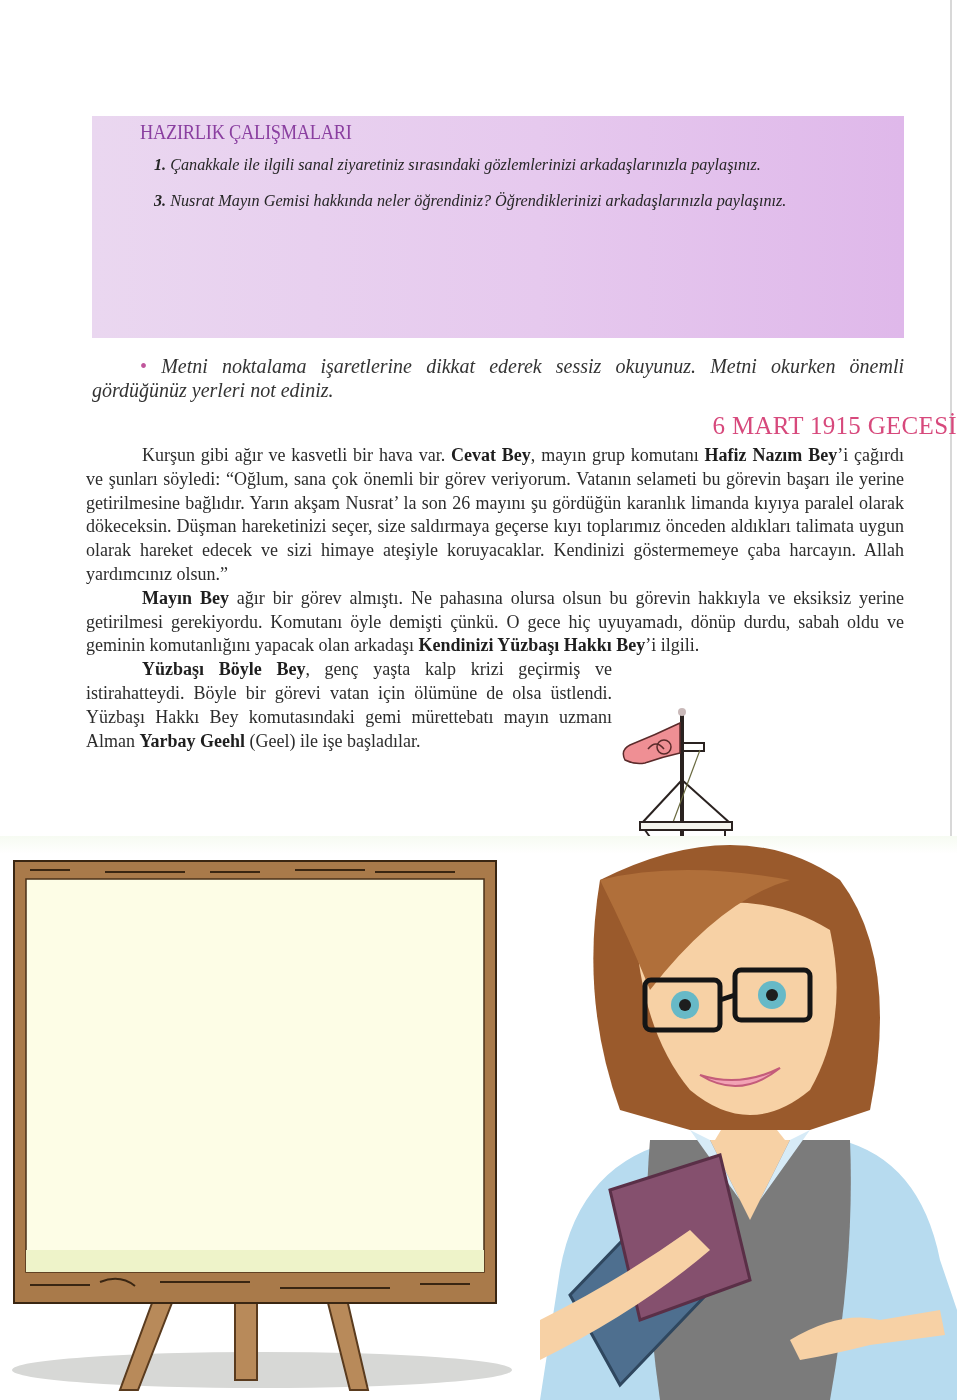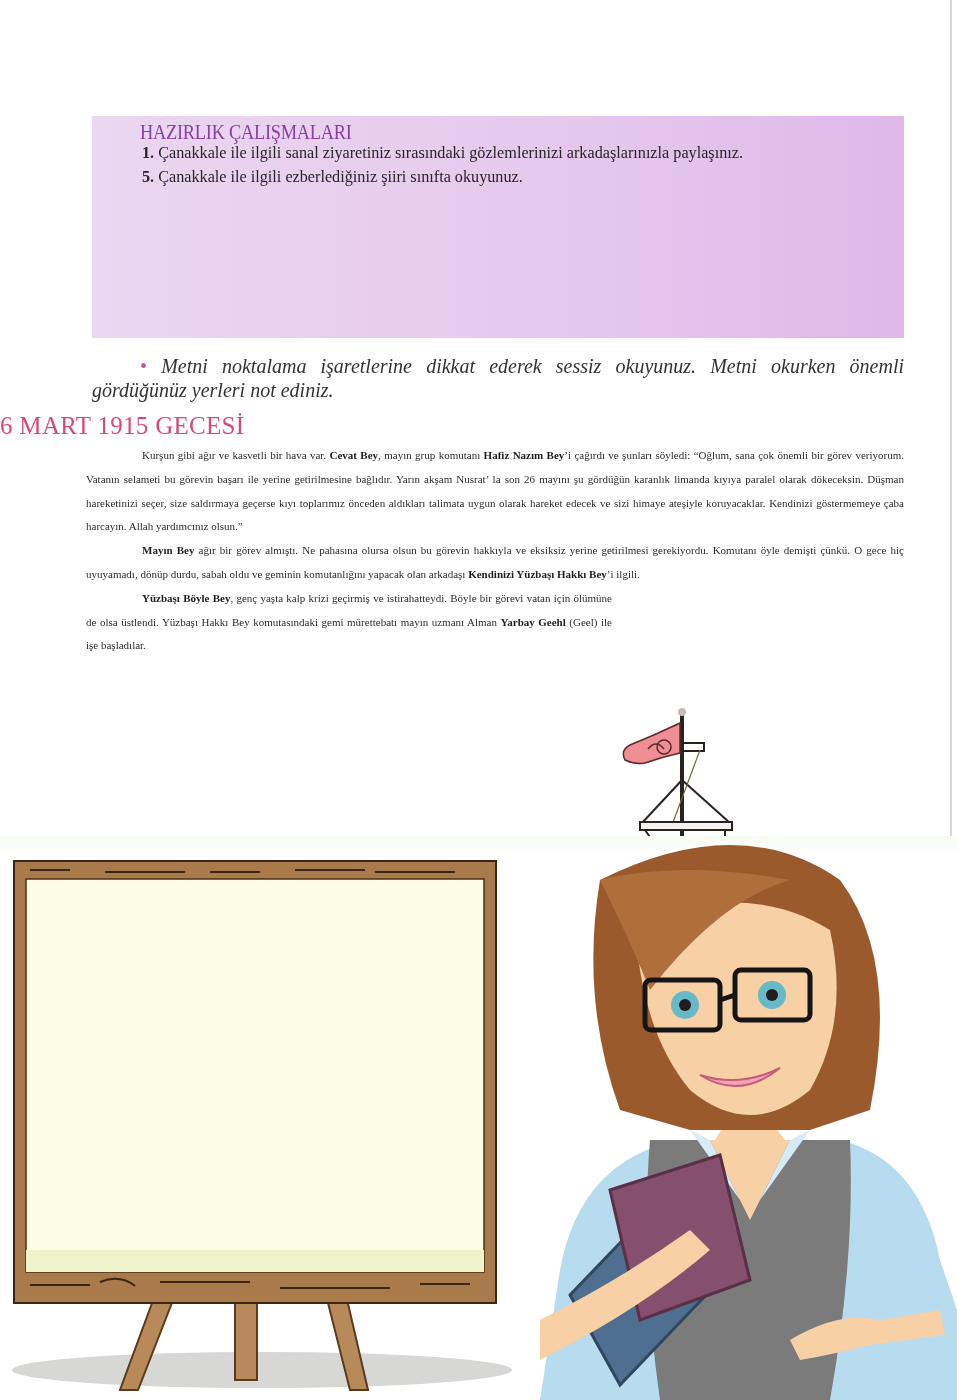--- a/index.html
+++ b/index.html
@@ -5,47 +5,47 @@
   html, body { margin:0; padding:0; }
   body { width:957px; height:1400px; background:#ffffff; position:relative; overflow:hidden;
          font-family:"DejaVu Serif","Liberation Serif",serif; color:#2a2a2a; }
   .page-edge { position:absolute; left:950px; top:0; width:2px; height:840px; background:#d8d8d8; }
   .prep-box { position:absolute; left:92px; top:116px; width:812px; height:222px;
               background:linear-gradient(90deg,#ead7f0 0%,#e6c9ee 55%,#dfb8ea 100%); }
   .prep-title { position:absolute; left:140px; top:121px; font-family:"Liberation Serif",serif;
                 font-size:20px; color:#8a3fa0; letter-spacing:-0.3px; transform:scaleX(0.92); transform-origin:left; }
   .prep-text { position:absolute; left:96px; top:142px; width:806px; font-size:16.2px; line-height:23.8px;
                font-family:"Liberation Serif",serif; color:#262626; text-align:justify; }
-  .prep-text p { margin:0; text-indent:46px; }
+  .prep-text p { margin:12px; text-indent:46px;font-style:italic; }
   .prep-text b { font-weight:bold; }
   .instruction { position:absolute; left:92px; top:354px; width:812px; font-style:italic; font-size:20px;
                  line-height:24px; font-family:"Liberation Serif",serif; color:#333; text-align:justify; text-indent:48px; }
   .instruction .dot { color:#c0569c; font-style:normal; }
-  .story-title { position:absolute; left:0; width:957px; top:412px; text-align:left; font-family:"Liberation Serif",serif;
+  .story-title { position:absolute; left:0; width:957px; top:412px; text-align:right; font-family:"Liberation Serif",serif;
                  font-size:25px; color:#d7497c; letter-spacing:0.3px; }
-  .story { position:absolute; left:86px; top:444px; width:818px; font-family:"Liberation Serif",serif; font-size:11px;
+  .story { position:absolute; left:86px; top:444px; width:818px; font-family:"Liberation Serif",serif; font-size:18px;
            line-height:23.8px; color:#2c2c2c; text-align:justify; }
   .story p { margin:0; text-indent:56px; }
   .story b { font-weight:bold; color:#1e1e1e; }
   .story .narrow { width:526px; }
   .flag-art { position:absolute; left:600px; top:705px; width:140px; height:135px; }
   .fade-strip { position:absolute; left:0; top:836px; width:957px; height:18px; background:linear-gradient(#f6fbf2,#ffffff); }
   .board { position:absolute; left:0; top:850px; width:560px; height:550px; }
   .teacher { position:absolute; left:540px; top:840px; width:417px; height:560px; }
 </style>
 </head>
 <body>
 
 <div class="page-edge"></div>
 
 <div class="prep-box"></div>
 <div class="prep-title">HAZIRLIK ÇALIŞMALARI</div>
 <div class="prep-text">
   <p><b>1.</b> <span>Çanakkale ile ilgili sanal ziyaretiniz sırasındaki gözlemlerinizi arkadaşlarınızla paylaşınız.</span></p>
-  <p><b>5.</b> <span>Çanakkale ile ilgili ezberlediğiniz şiiri sınıfta okuyunuz.</span></p>
+  <p><b>3.</b> <span>Nusrat Mayın Gemisi hakkında neler öğrendiniz? Öğrendiklerinizi arkadaşlarınızla paylaşınız.</span></p>
 </div>
 
 <div class="instruction">
   <span class="dot">•</span>
   <span>Metni noktalama işaretlerine dikkat ederek sessiz okuyunuz. Metni okurken önemli gördüğünüz yerleri not ediniz.</span>
 </div>
 
 <div class="story-title">6 MART 1915 GECESİ</div>
 
 <div class="story">

